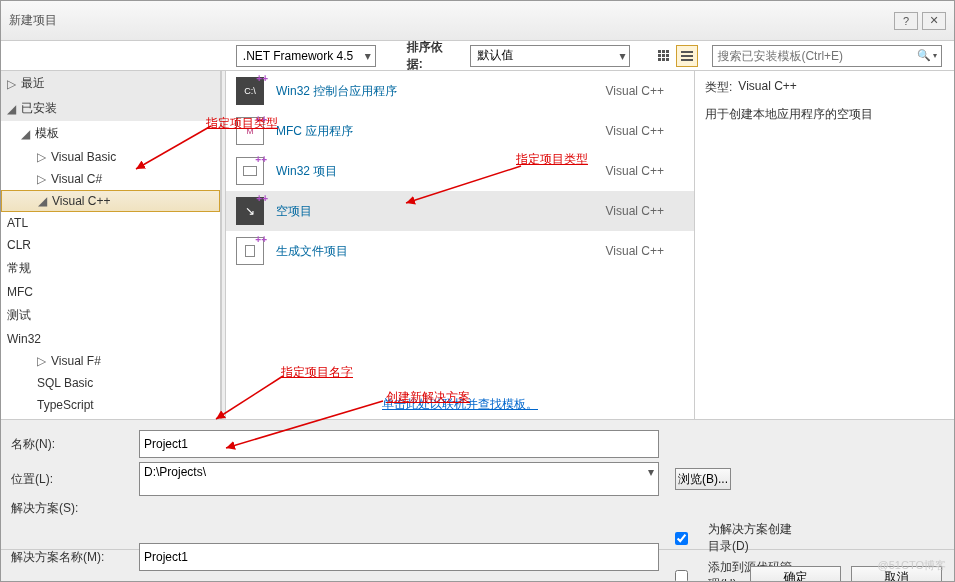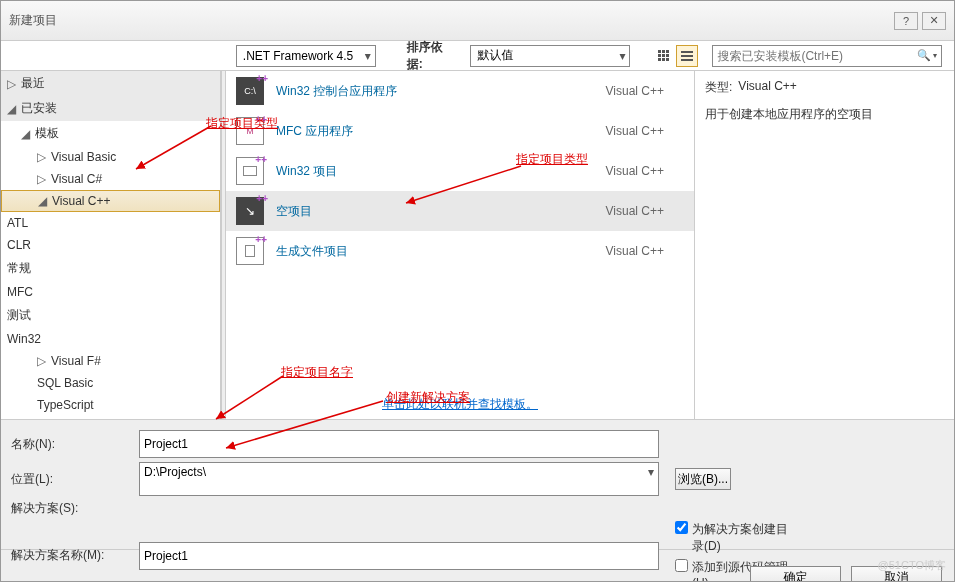--- a/index.html
+++ b/index.html
@@ -59,21 +59,21 @@
 
 .bottom-form { border-top: 1px solid #ccc; background: #eee; padding: 6px 10px; height: 130px; }
 .form-row { display: flex; align-items: center; margin: 4px 0; gap: 8px; }
 .form-row label { width: 120px; color: #333; }
 .form-row input[type=text] { height: 28px; border: 1px solid #888; padding: 0 4px; background: #fff; }
 .form-row .wide { flex: 1; max-width: 520px; }
 .form-row .combo { flex: 1; max-width: 520px; height: 22px; border: 1px solid #888; background: #fff; display: flex; align-items: flex-end; padding: 16px 4px; position: relative; }
 .form-row .combo::after { content: "▾"; position: absolute; right: 4px; color: #555; }
 .browse-btn { height: 22px; padding: 0 2px; border: 1px solid #888; background: linear-gradient(#fafafa,#e6e6e6); margin-left: 8px; }
 .checks { display: flex; flex-direction: column; gap: 4px; margin-left: 8px; }
-.checks label { display: flex; align-items: flex-start; gap: 4px; color: #333; }
+.checks label { display: flex; align-items: center; gap: 20px; color: #333; }
 
 .footer { height: 40px; border-top: 1px solid #ccc; background: #eee; display: flex; align-items: center; justify-content: flex-end; padding: 0 12px; gap: 10px; }
 .footer button { height: 24px; width: 91px; border: 1px solid #888; background: linear-gradient(#fafafa,#e6e6e6); margin-top: 16px; }
 
 .annot { position: absolute; color: #d00; font-size: 12px; pointer-events: none; text-decoration: underline; }
 .redarrow { position: absolute; pointer-events: none; }
 .watermark { position: absolute; right: 8px; bottom: 8px; color: #ccc; font-size: 11px; }
 </style>
 </head>
 <body>

